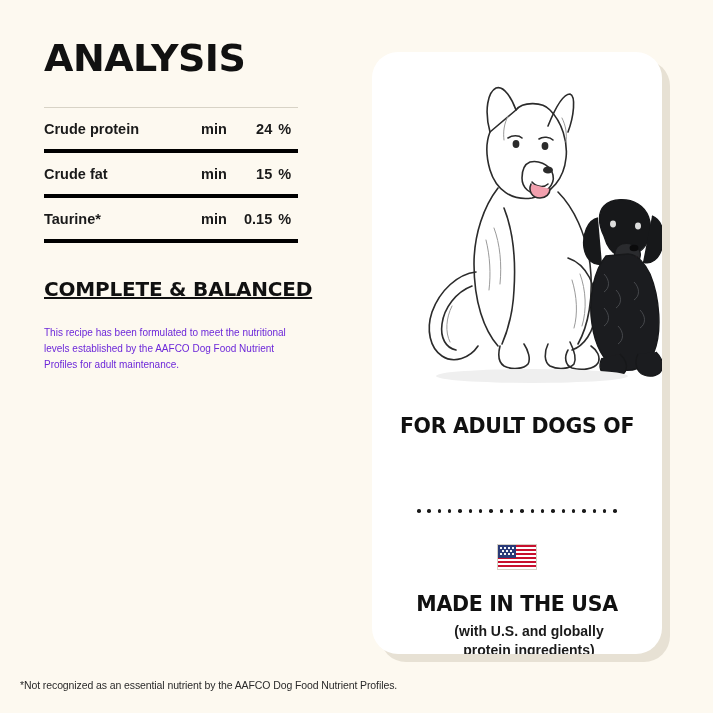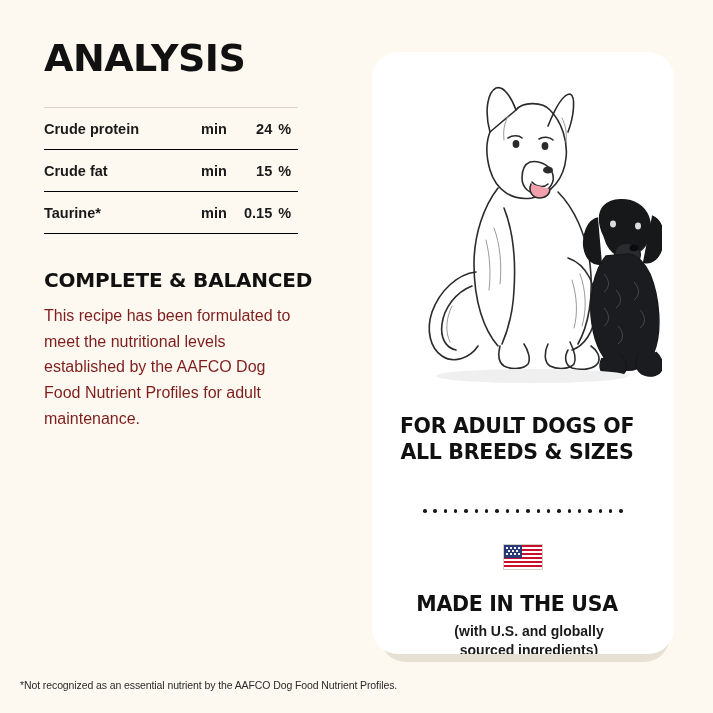--- a/index.html
+++ b/index.html
@@ -40,21 +40,21 @@
     text-transform: uppercase;
   }
   .headline .l2 { display: block; }
 
   .ga-table {
     margin-top: 28px;
     width: 254px;
     border-collapse: collapse;
   }
   .ga-table tr {
-    border-bottom: 1px solid #000000;
+    border-bottom: 4px solid #000000;
   }
   .ga-table tr:first-child {
     border-top: 1px solid #d8d3c6;
   }
   .ga-table td {
     padding: 13px 0 12px 0;
     font-size: 14.5px;
     color: #1a1a1a;
     vertical-align: baseline;
   }
@@ -88,26 +88,27 @@
   }
 
   .section-title {
     margin-top: 34px;
     font-family: "DejaVu Sans", sans-serif;
     font-weight: bold;
     font-size: 20px;
     letter-spacing: -0.2px;
     color: #111;
     text-transform: uppercase;
+    text-decoration: underline;
   }
   .body-copy {
-    margin-top: 11px;
-    font-size: 16px;
+    margin-top: 24px;
+    font-size: 10px;
     line-height: 1.62;
-    color: #7f1d1d;
+    color: #6d28d9;
     width: 258px;
   }
 
   .footnote {
     position: absolute;
     left: 20px;
     bottom: 22px;
     font-size: 10.5px;
     color: #2a2a2a;
     letter-spacing: -0.1px;
@@ -125,21 +126,20 @@
   }
   .card {
     position: absolute;
     left: 372px;
     top: 52px;
     width: 290px;
     height: 602px;
     background: #ffffff;
     border-radius: 26px;
     overflow: hidden;
-    padding-left: 12px;
   }
 
   .dog-art {
     position: absolute;
     left: 0;
     top: 6px;
     width: 290px;
     height: 350px;
   }
 
@@ -372,21 +372,20 @@
           <path d="M268 252 C274 258 274 266 268 270"></path>
           <path d="M246 268 C252 274 252 282 246 286"></path>
         </g>
       </g>
 
       <ellipse cx="160" cy="318" rx="96" ry="7" fill="#efefef"></ellipse>
     </svg>
 
     <div class="card-caption">
       <div>FOR ADULT DOGS OF</div>
-      <div>ALL BREEDS &amp; SIZES</div>
     </div>
 
     <div class="dotline">
       <i></i>
         <i></i>
         <i></i>
         <i></i>
         <i></i>
         <i></i>
         <i></i>
@@ -408,17 +407,17 @@
     <div class="flag">
       <div class="stripes"></div>
       <div class="canton">
           <div class="star-rows"></div>
         </div>
     </div>
 
     <div class="usa-title">MADE IN THE USA</div>
     <div class="usa-sub">
       <div>(with U.S. and globally</div>
-      <div>sourced ingredients)</div>
+      <div>protein ingredients)</div>
     </div>
   </div>
 
 </div>
 
 </body></html>

